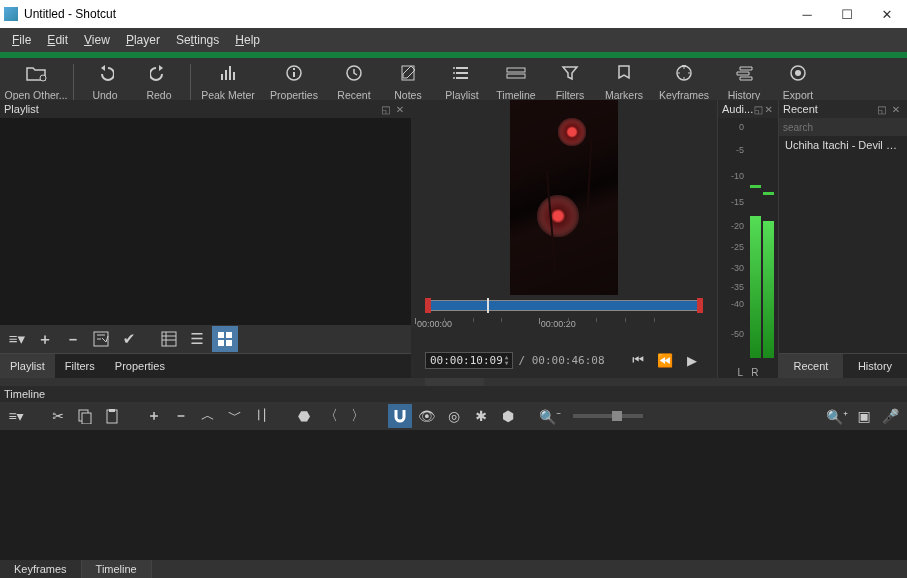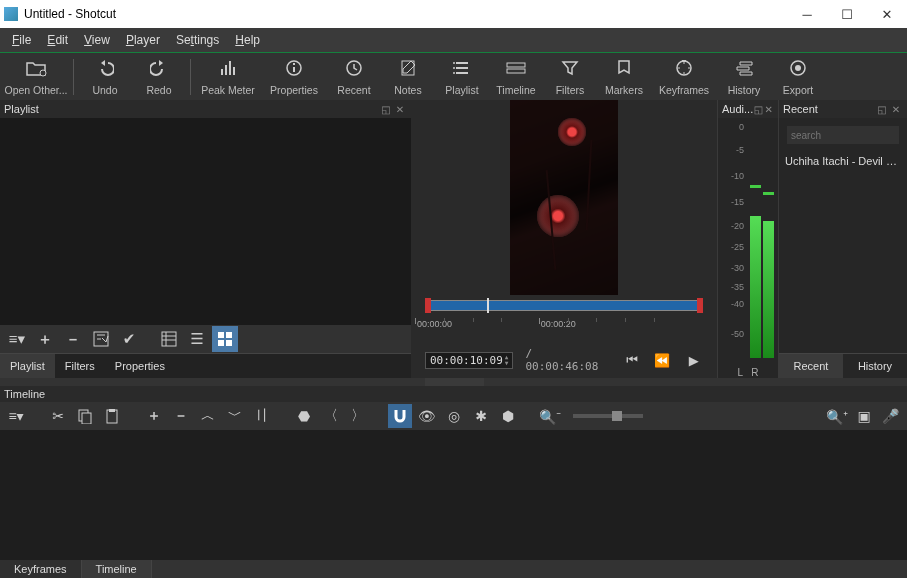--- a/index.html
+++ b/index.html
@@ -1,20 +1,20 @@
 <!DOCTYPE html>
 <html><head>
 <meta charset="utf-8">
 <style>
 html,body{margin:0;padding:0;width:907px;height:578px;background:#333;color:#ddd;font-family:"Segoe UI",Arial,sans-serif;font-size:12px;overflow:hidden;position:relative}
 .titlebar{height:28px;background:#fff;color:#000;display:flex;align-items:center;padding-left:4px}
 .titlebar .logo{width:14px;height:14px;background:linear-gradient(135deg,#5ad,#38a);margin-right:6px}
 .titlebar .spacer{flex:1}
 .titlebar .winbtn{width:40px;height:28px;display:flex;align-items:center;justify-content:center;font-size:13px;color:#333}
-.menubar{height:24px;background:#3a3a3a;display:flex;align-items:center;padding-left:4px;border-bottom:1px solid #15803d}
+.menubar{height:24px;background:#3a3a3a;display:flex;align-items:center;padding-left:4px;border-bottom:6px solid #15803d}
 .menubar span{padding:0 8px;cursor:pointer}
 .menubar span u{text-decoration:underline}
 .toolbar{height:48px;background:#323232;display:flex;align-items:center;padding:0 4px;gap:2px;border-bottom:1px solid #222}
 .tbtn{width:52px;height:46px;display:flex;flex-direction:column;align-items:center;justify-content:center;gap:2px;cursor:pointer}
 .tbtn.w{width:64px}
 .tbtn .ic{font-size:18px;color:#ccc}
 .tbtn .lbl{font-size:10.5px;color:#bbb}
 .sep{width:1px;height:36px;background:#555;margin:0 3px}
 
 .midrow{position:absolute;left:0;top:100px;right:0;height:278px;display:flex}
@@ -44,21 +44,21 @@
 .scrub-track{height:9px;background:#2266a8;border:1px solid #888;position:relative}
 .scrub-track .ph{position:absolute;top:-3px;bottom:-3px;width:2px;background:#ddd;left:22%}
 .scrub-track .hL{position:absolute;left:-1px;top:-3px;bottom:-3px;width:6px;background:#c33}
 .scrub-track .hR{position:absolute;right:-1px;top:-3px;bottom:-3px;width:6px;background:#c33}
 .ruler{height:22px;background:#2a2a2a;position:absolute;left:4px;right:14px;bottom:38px;font-size:9px;color:#aaa}
 .ruler .tk{position:absolute;top:0}
 .ruler .tk::before{content:"";position:absolute;top:0;left:0;width:1px;height:6px;background:#888}
 .ruler .tk span{position:absolute;top:1px;left:2px}
 .ruler .minor{position:absolute;top:0;width:1px;height:4px;background:#555}
 
-.tc-row{position:absolute;bottom:6px;left:14px;right:14px;height:24px;display:flex;align-items:center;gap:12px}
+.tc-row{position:absolute;bottom:6px;left:14px;right:14px;height:24px;display:flex;align-items:center;gap:5px}
 .tc-box{background:#1a1a1a;border:1px solid #555;padding:1px 4px;font-family:monospace;font-size:11px;display:flex;align-items:center}
 .tc-box .spin{display:flex;flex-direction:column;margin-left:2px;font-size:6px;color:#888;line-height:6px}
 .dur{font-family:monospace;font-size:11px;color:#aaa}
 .tspace{flex:1}
 .pc{width:22px;text-align:center;font-size:13px;cursor:pointer;color:#ccc}
 .center-tabs{position:absolute;left:14px;bottom:-24px;height:24px;display:flex}
 .center-tabs .tab{padding:0 12px;line-height:24px;font-size:11px;cursor:pointer}
 .center-tabs .tab.sel{background:#3a3a3a}
 
 .aud-panel{width:60px;background:#262626;display:flex;flex-direction:column;border-left:1px solid #3a3a3a}
@@ -68,21 +68,21 @@
 .bars{position:absolute;left:30px;bottom:20px;width:28px;top:4px}
 .bar{position:absolute;bottom:0;width:11px;background:linear-gradient(to top,#1a8a1a,#5d5)}
 .bar.l{left:2px;height:60%}
 .bar.r{left:15px;height:58%}
 .peak{position:absolute;width:11px;height:3px;background:#4c4}
 .peak.l{left:2px;bottom:72%}
 .peak.r{left:15px;bottom:69%}
 .lr{position:absolute;bottom:0;left:0;right:0;text-align:center;font-size:10px;color:#aaa;display:flex;justify-content:center;gap:8px}
 
 .rec-panel{width:128px;background:#262626;display:flex;flex-direction:column;border-left:1px solid #3a3a3a}
-.searchbox{height:18px;background:#323232;margin:8px;border:none;padding:0 4px;font-size:10px;color:#777}
+.searchbox{height:18px;background:#323232;margin:0;border:none;padding:0 4px;font-size:10px;color:#777}
 .rec-list{flex:1}
 .rec-item{padding:3px 6px;font-size:11px;cursor:pointer;white-space:nowrap;overflow:hidden;text-overflow:ellipsis}
 .rec-tabs{height:24px;display:flex;border-top:1px solid #444}
 .rec-tabs .tab{flex:1;text-align:center;line-height:24px;font-size:11px;cursor:pointer}
 .rec-tabs .tab.sel{background:#3a3a3a}
 
 .tl-hdr{position:absolute;left:0;right:0;top:386px;height:16px;background:#2a2a2a;padding:0 4px;font-size:11px;display:flex;align-items:center}
 .tl-tools{position:absolute;left:0;right:0;top:402px;height:28px;background:#323232;display:flex;align-items:center;gap:3px;padding:0 4px}
 .tl-tools .tb{width:24px;height:24px;display:flex;align-items:center;justify-content:center;font-size:14px;color:#ccc;cursor:pointer}
 .tl-tools .tb.sel{background:#3a6a98}

